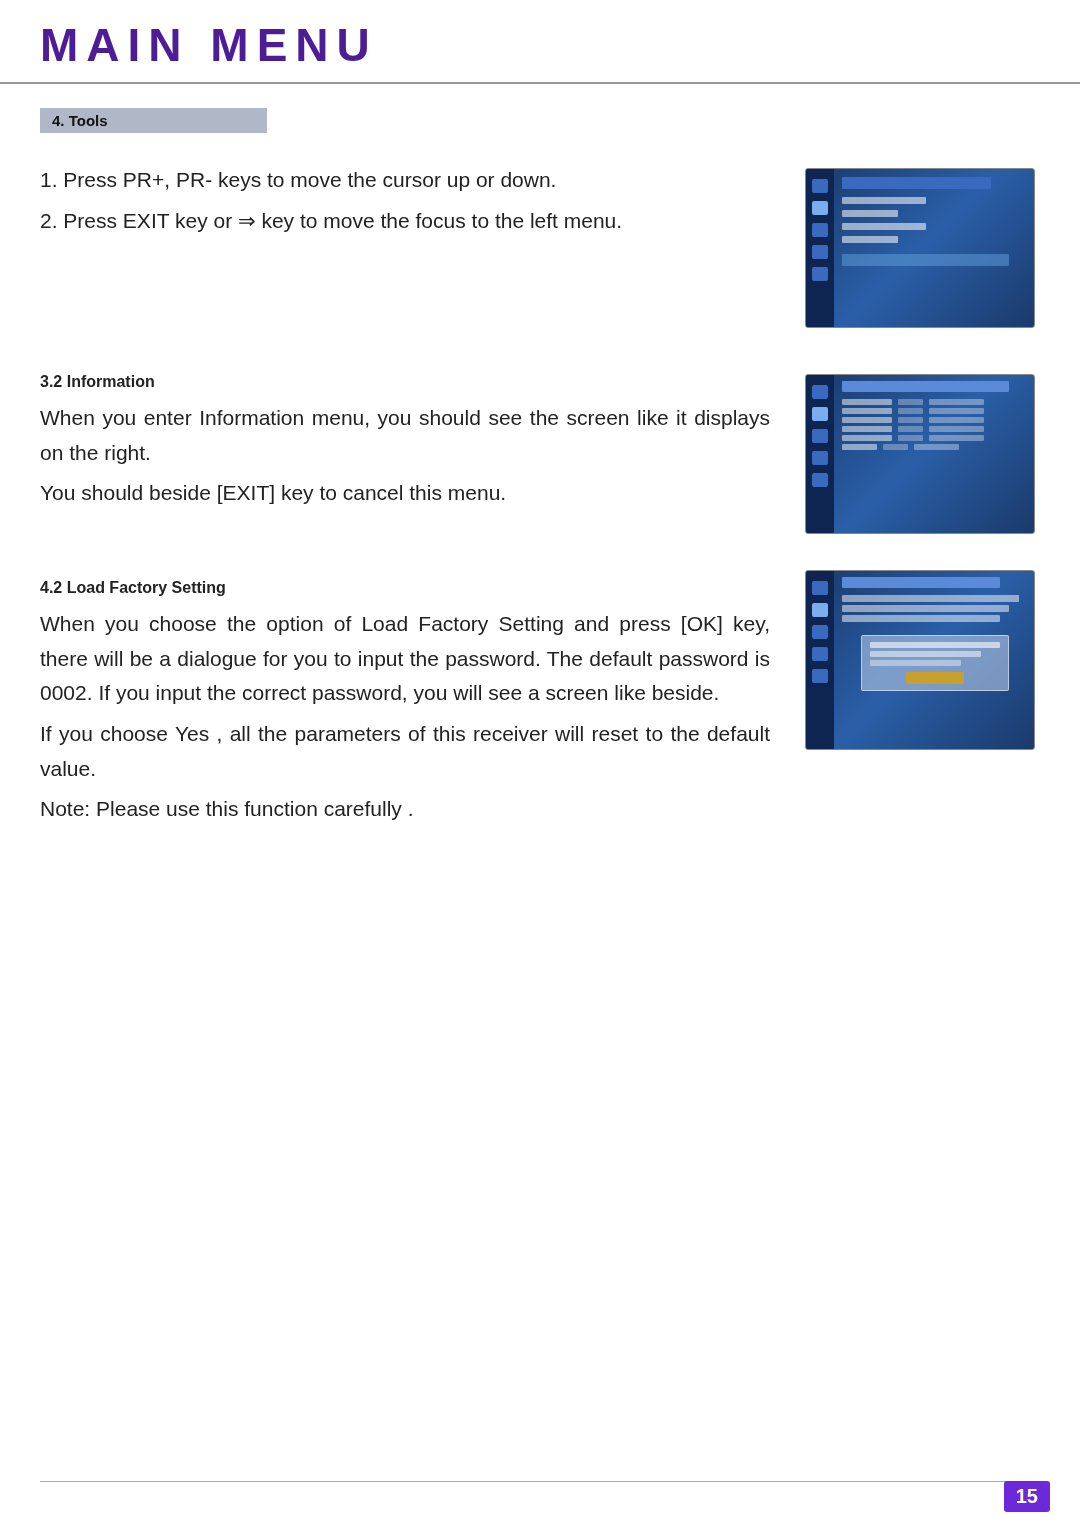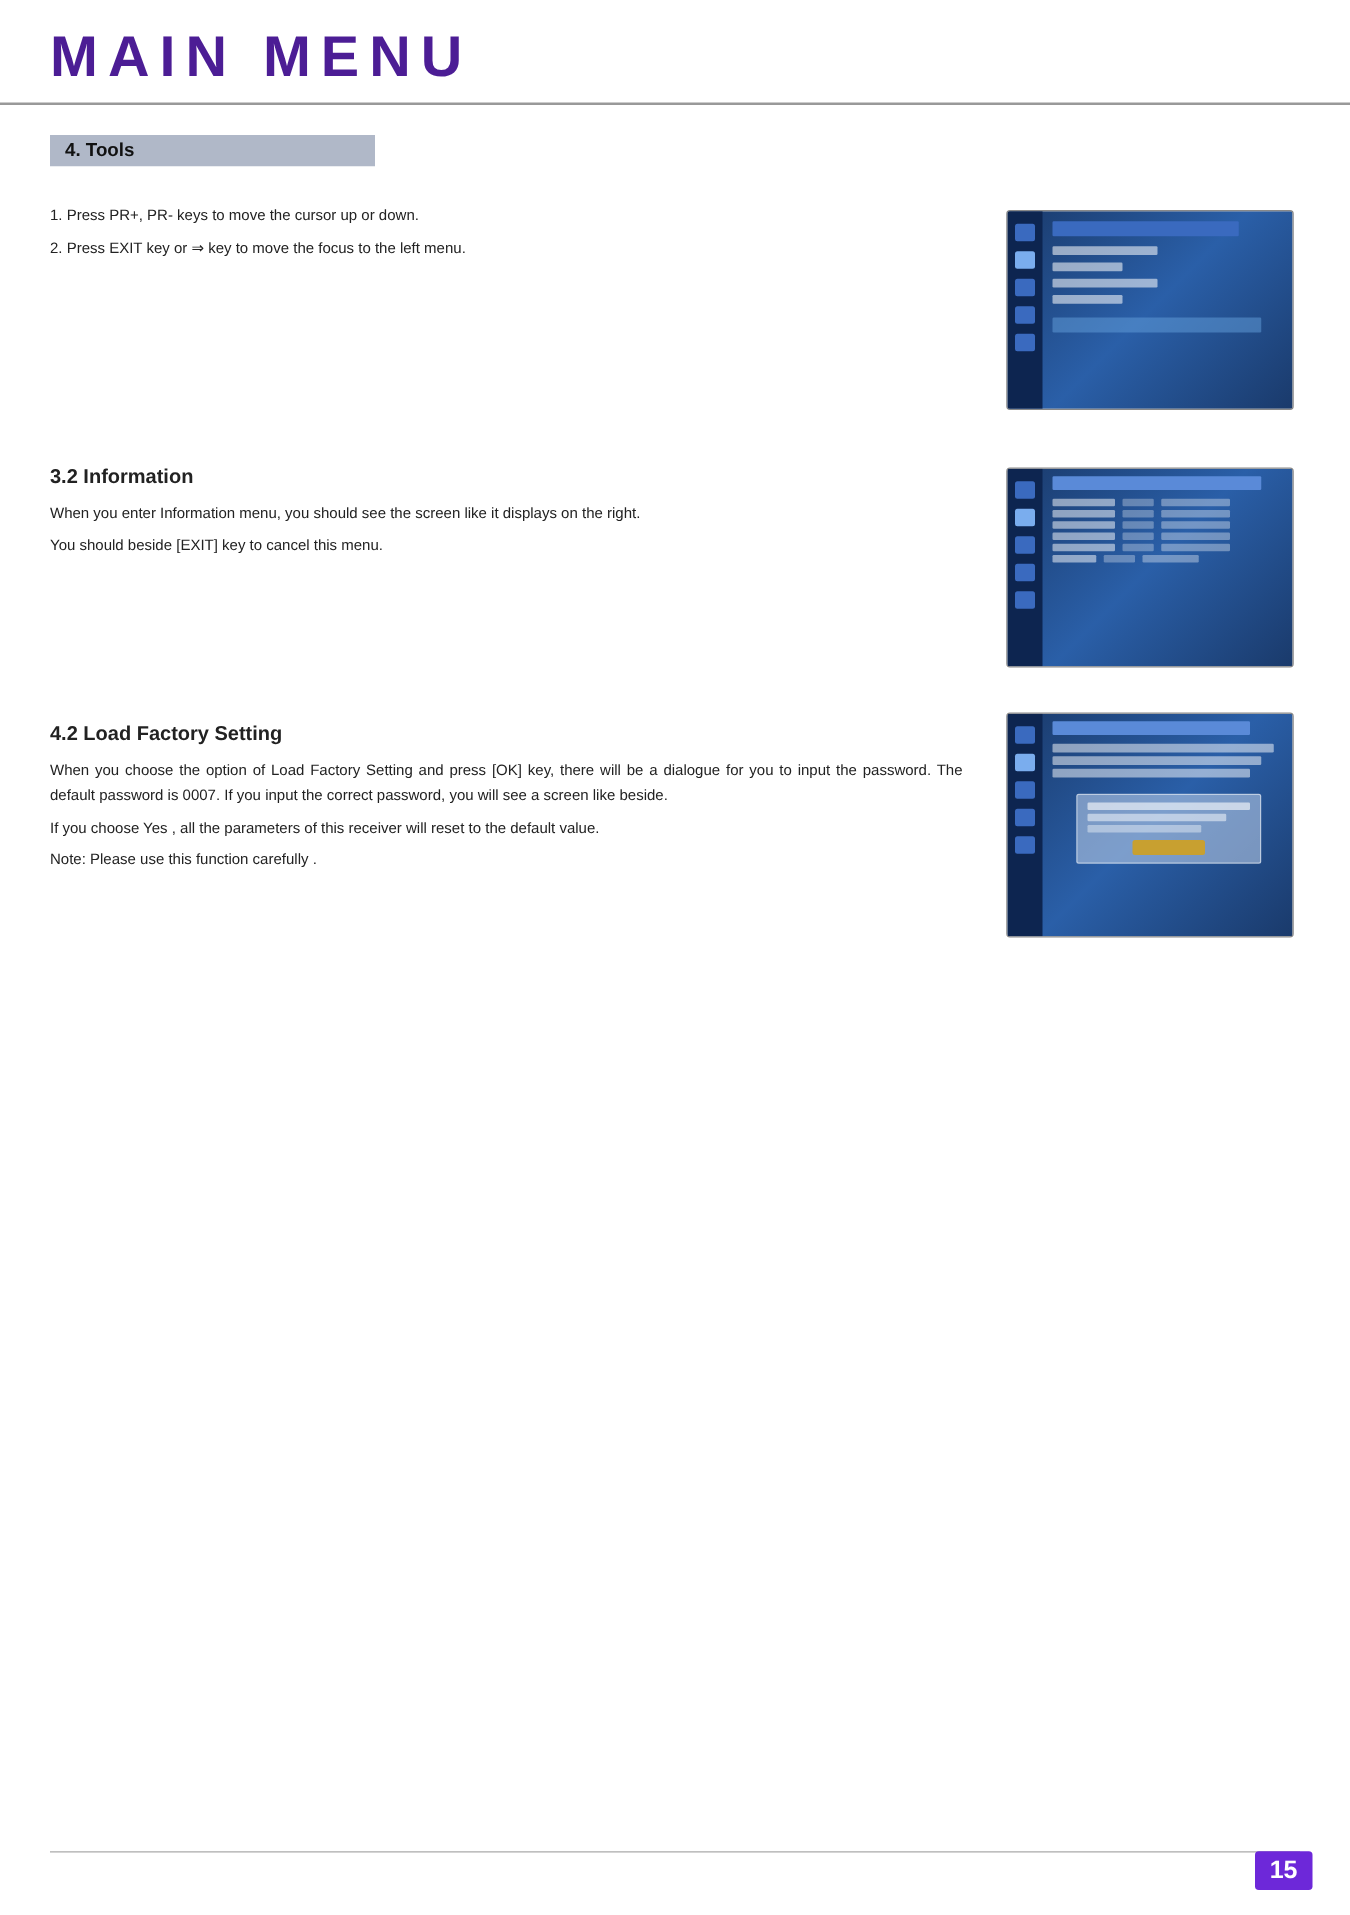--- a/index.html
+++ b/index.html
@@ -35,21 +35,21 @@
 
     
     .section-banner {
       background: #b0b8c8;
       color: #111;
       font-size: 15px;
       font-weight: bold;
       padding: 4px 12px;
       margin-bottom: 16px;
       display: inline-block;
-      width: 260px;
+      width: 227px;
     }
 
     
     .section-block {
       display: flex;
       flex-direction: row;
       margin-bottom: 36px;
       gap: 30px;
     }
 
@@ -58,21 +58,21 @@
     }
 
     .section-heading {
       font-size: 16px;
       font-weight: bold;
       margin-bottom: 10px;
       margin-top: 4px;
     }
 
     .section-text p {
-      font-size: 12px;
+      font-size: 21px;
       line-height: 1.65;
       margin-bottom: 6px;
       text-align: justify;
     }
 
     .section-image {
       width: 240px;
       min-width: 240px;
       height: 170px;
       flex-shrink: 0;
@@ -316,21 +316,21 @@
             <div class="info-val2" style="width:45px;"></div>
           </div>
         </div>
       </div>
     </div>
   </div>
 
   <div class="section-block" style="margin-top: 10px;">
     <div class="section-text">
       <div class="section-heading">4.2  Load Factory    Setting</div>
-      <p>When  you  choose   the option of  Load  Factory Setting   and press [OK]   key, there will be a dialogue for you to input the password.  The default password is 0007.  If  you input the correct password, you   will see a screen   like beside.</p>
+      <p>When  you  choose   the option of  Load  Factory Setting   and press [OK]   key, there will be a dialogue for you to input the password.  The default password is 0002.  If  you input the correct password, you   will see a screen   like beside.</p>
       <p>If you choose  Yes , all the parameters of this   receiver will reset to the default value.</p>
       <p>Note:  Please use this    function carefully .</p>
     </div>
     <div class="section-image">
 
       <div class="device-screen" style="height:180px;">
         <div class="device-sidebar">
           <div class="device-sidebar-icon"></div>
           <div class="device-sidebar-icon active"></div>
           <div class="device-sidebar-icon"></div>

